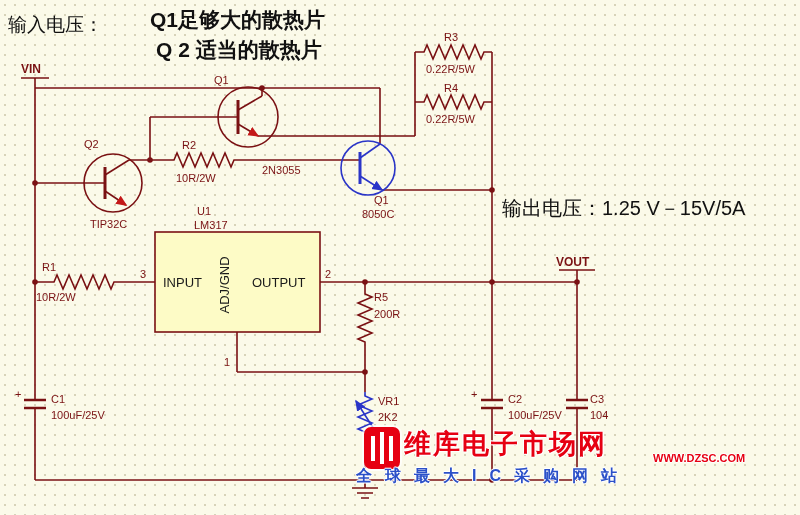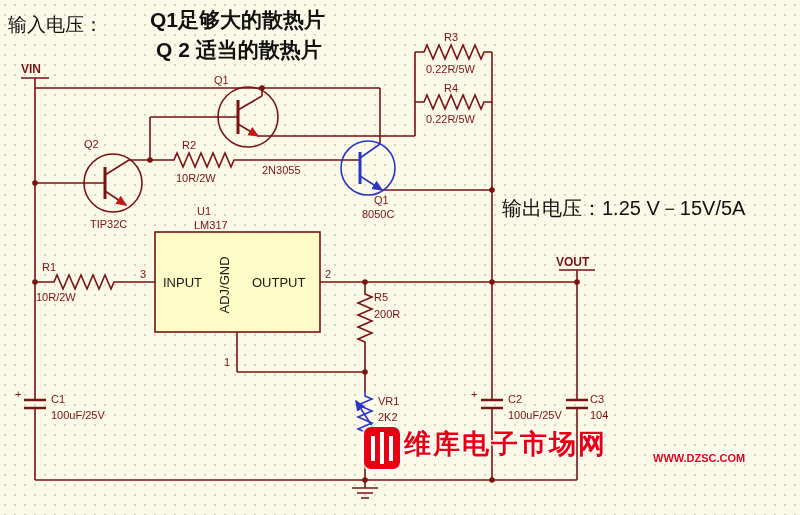--- a/index.html
+++ b/index.html
@@ -199,15 +199,16 @@
     <text class="big-black" x="150" y="27" font-size="21" font-weight="bold">Q1足够大的散热片</text>
     <text class="big-black" x="156" y="57" font-size="21" font-weight="bold">Q 2 适当的散热片</text>
     <text class="big-black" x="502" y="215" font-size="20">输出电压：1.25 V－15V/5A</text>
   </svg>
 
   
   <div class="watermark">
     <div class="wm-logo"></div>
     <div class="wm-brand">维库电子市场网</div>
     <div class="wm-url">WWW.DZSC.COM</div>
+    <div class="wm-tagline">全球最大IC采购网站</div>
   </div>
 
 </div>
 
 </body></html>

